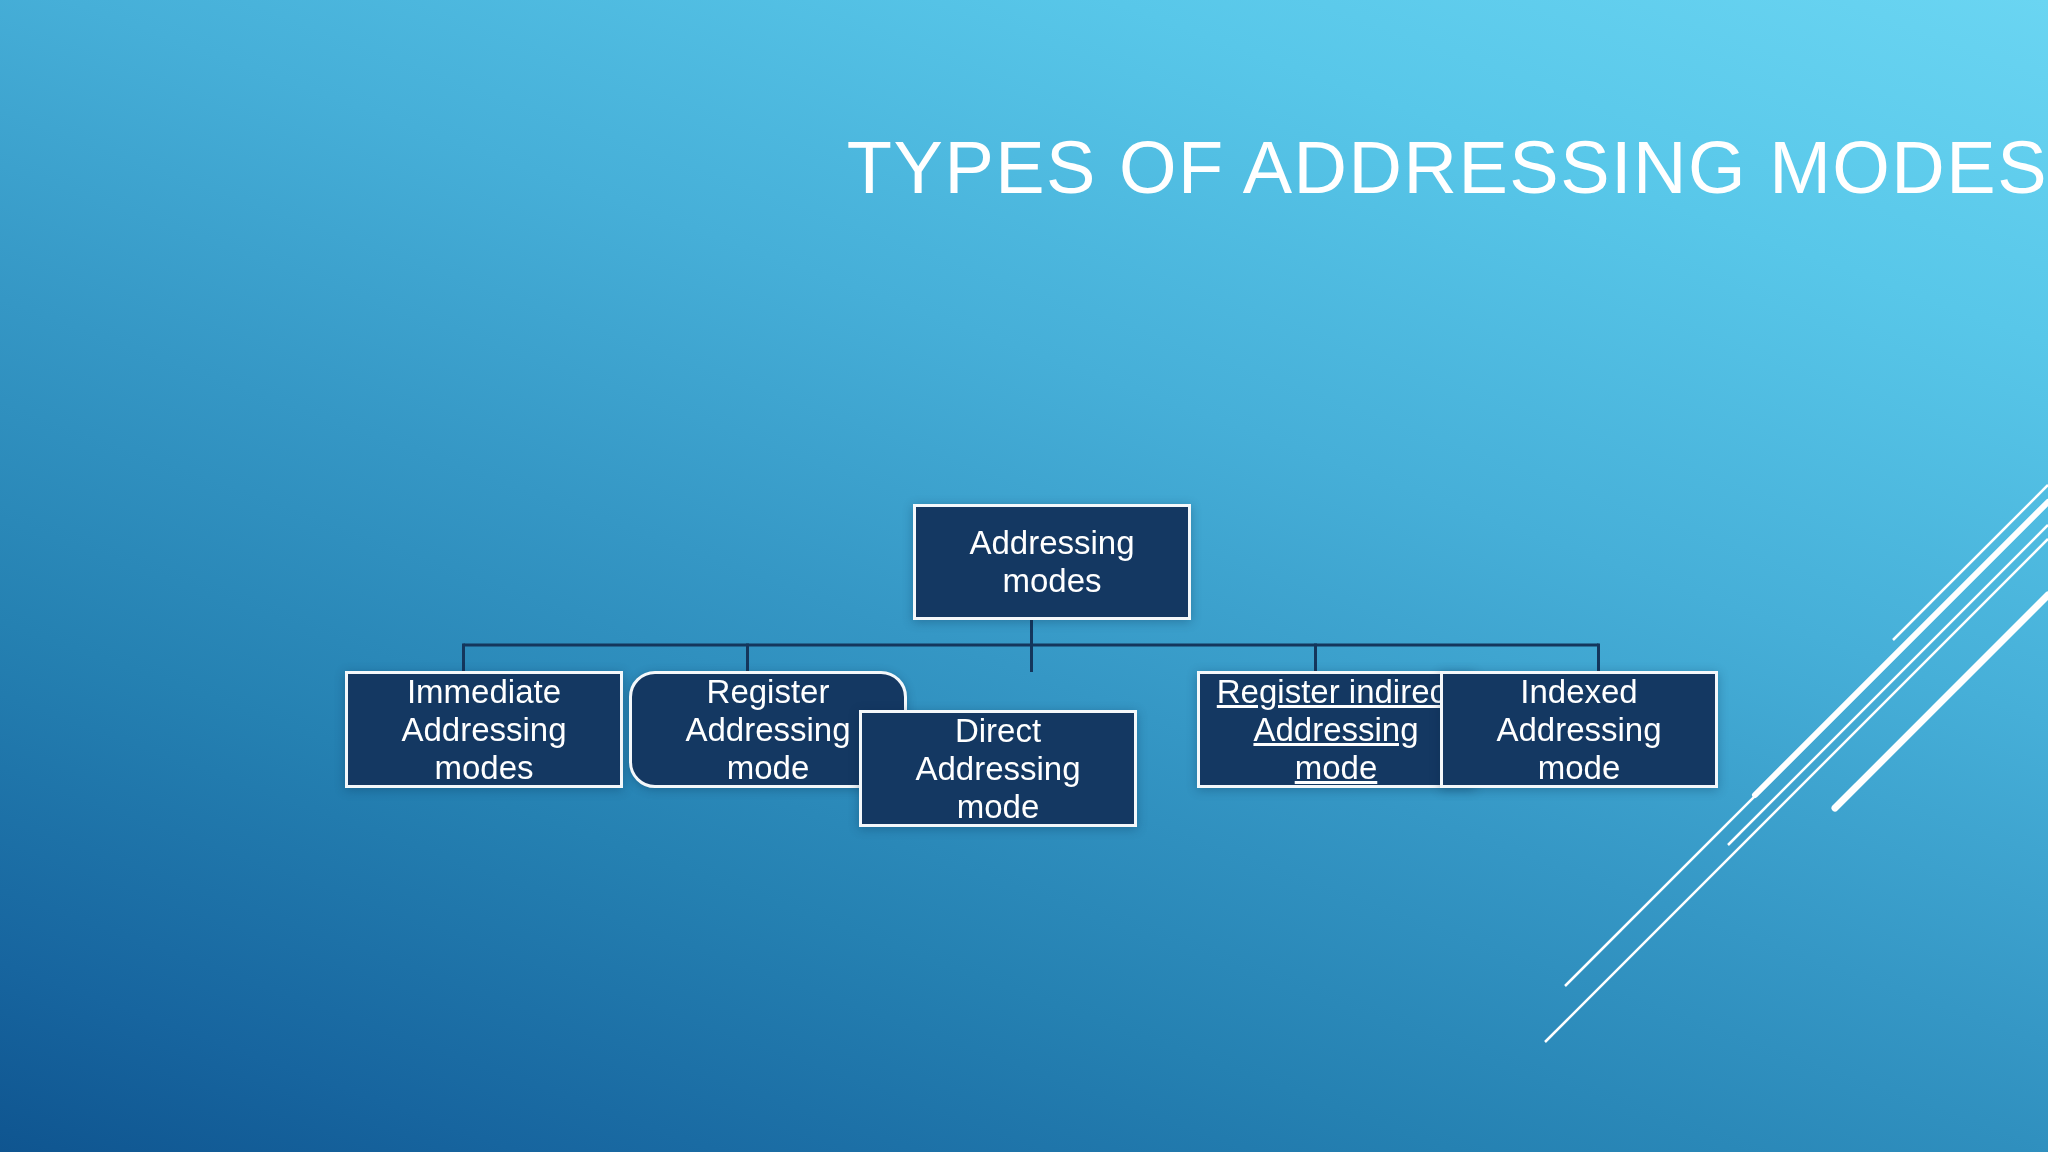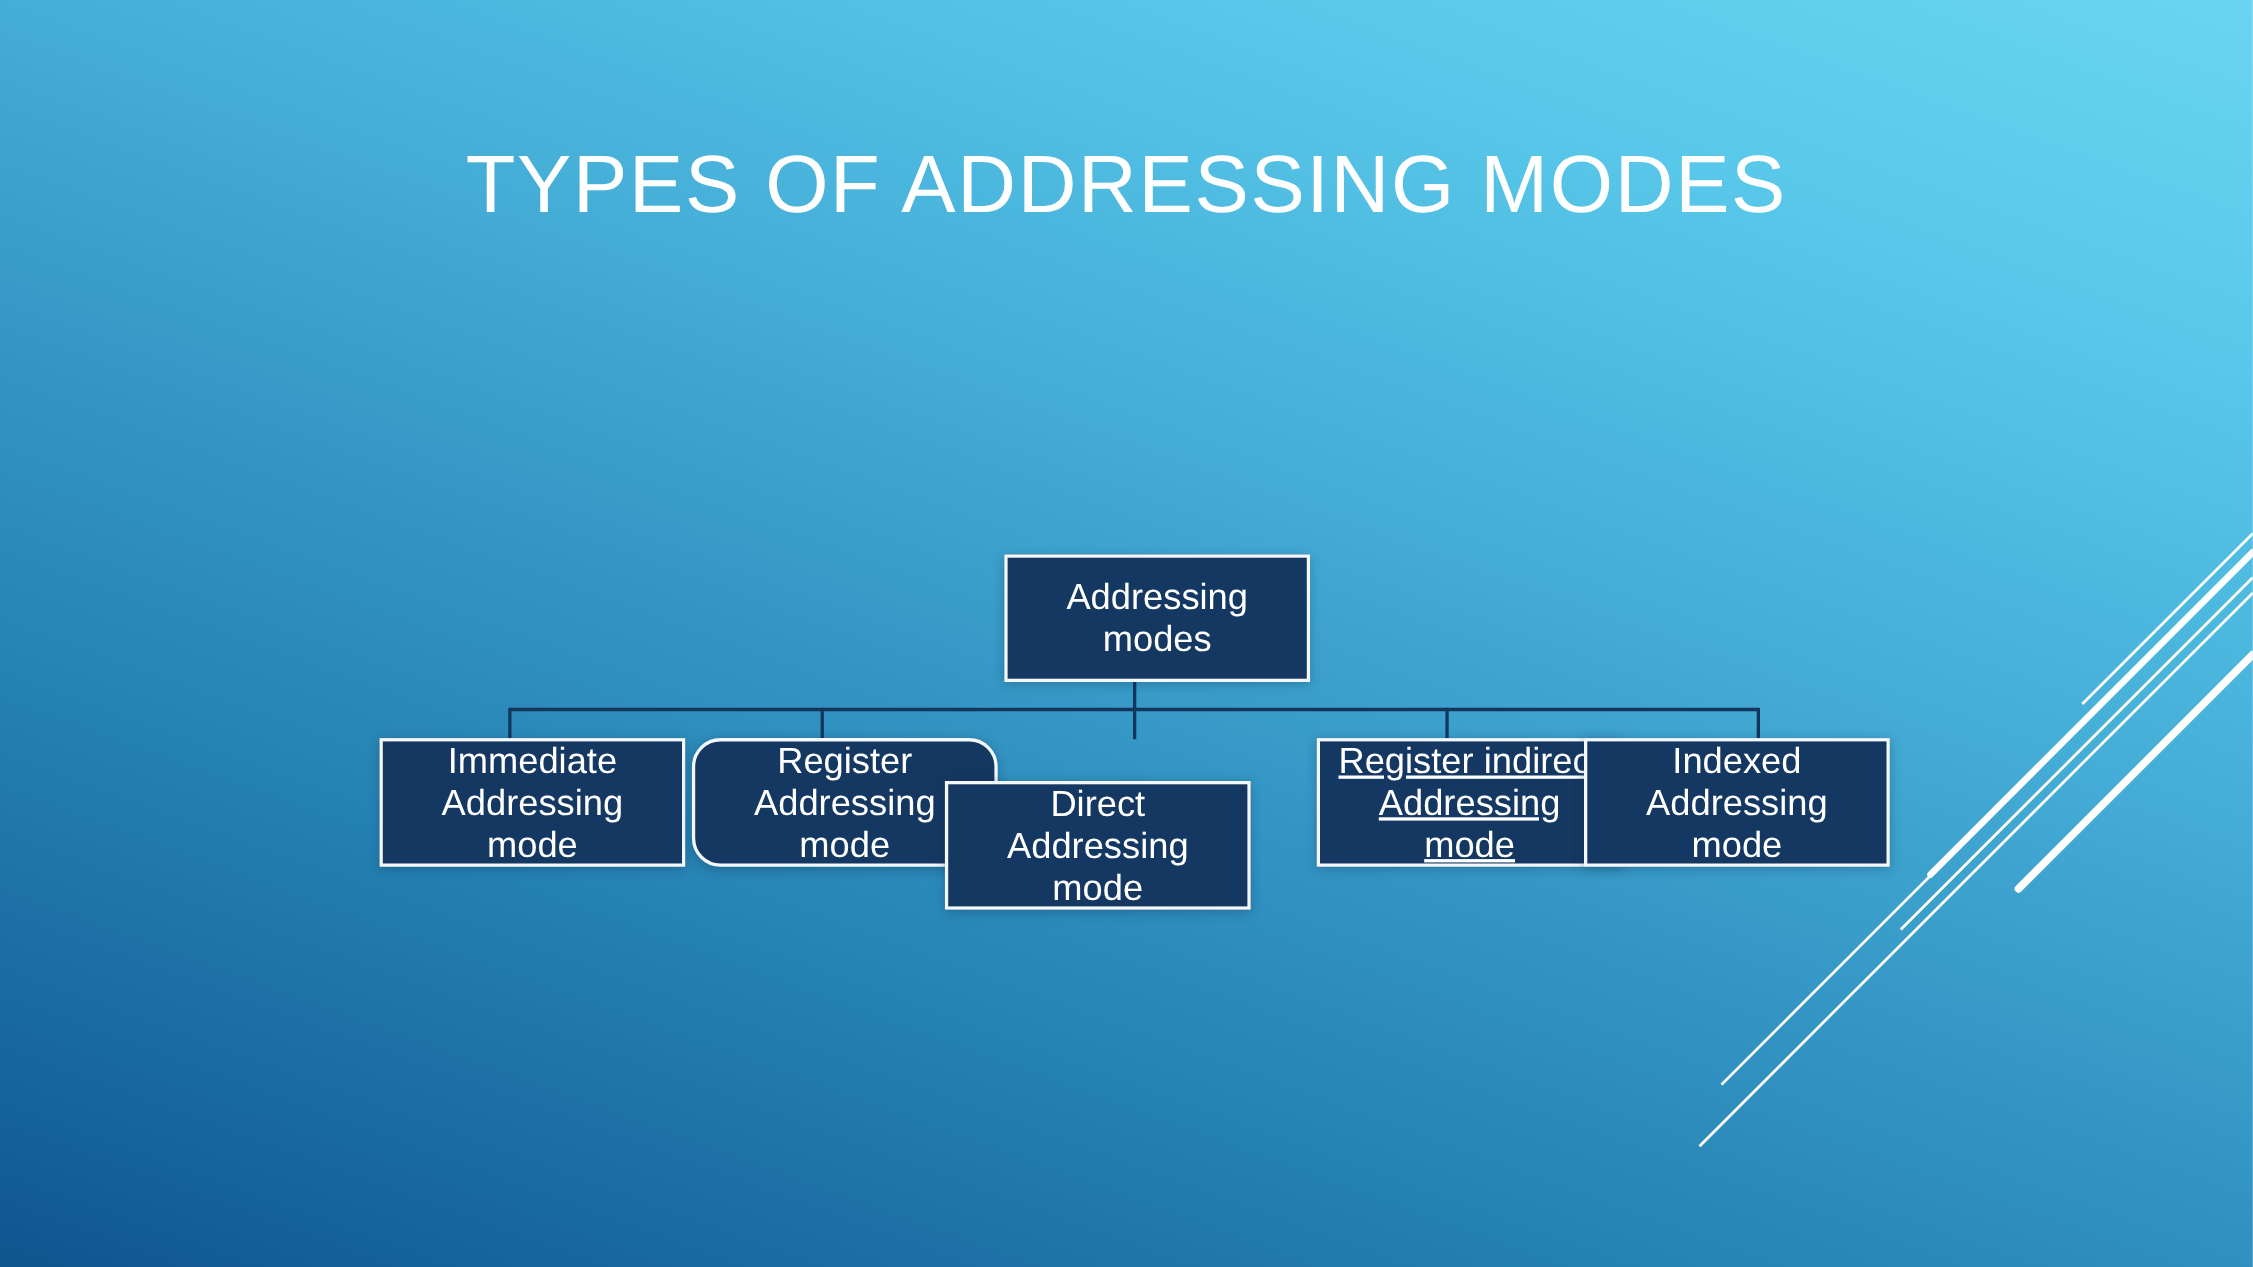--- a/index.html
+++ b/index.html
@@ -30,21 +30,21 @@
     pointer-events: none;
   }
 
   
   .slide-title {
     position: absolute;
     top: 128px;
     left: 0;
     right: 0;
     margin: 0;
-    text-align: center;
+    text-align: right;
     color: #ffffff;
     font-size: 74px;
     font-weight: 400;
     letter-spacing: 1.5px;
     line-height: 80px;
     white-space: nowrap;
   }
 
   
   .org-chart { position: absolute; inset: 0; }
@@ -116,21 +116,21 @@
         <path d="M1315.5 643.5 L1315.5 672"></path>
         <path d="M1598.5 643.5 L1598.5 672"></path>
       </g>
     </svg>
 
     <div class="node node-root">Addressing
 modes</div>
 
     <div class="node node-child node-c0">Immediate
 Addressing
-mode</div>
+modes</div>
 
     <div class="node node-child node-c1">Register
 Addressing
 mode</div>
 
     <div class="node node-child node-c2">Direct
 Addressing
 mode</div>
 
     <div class="node node-child node-c3">Register indirect

